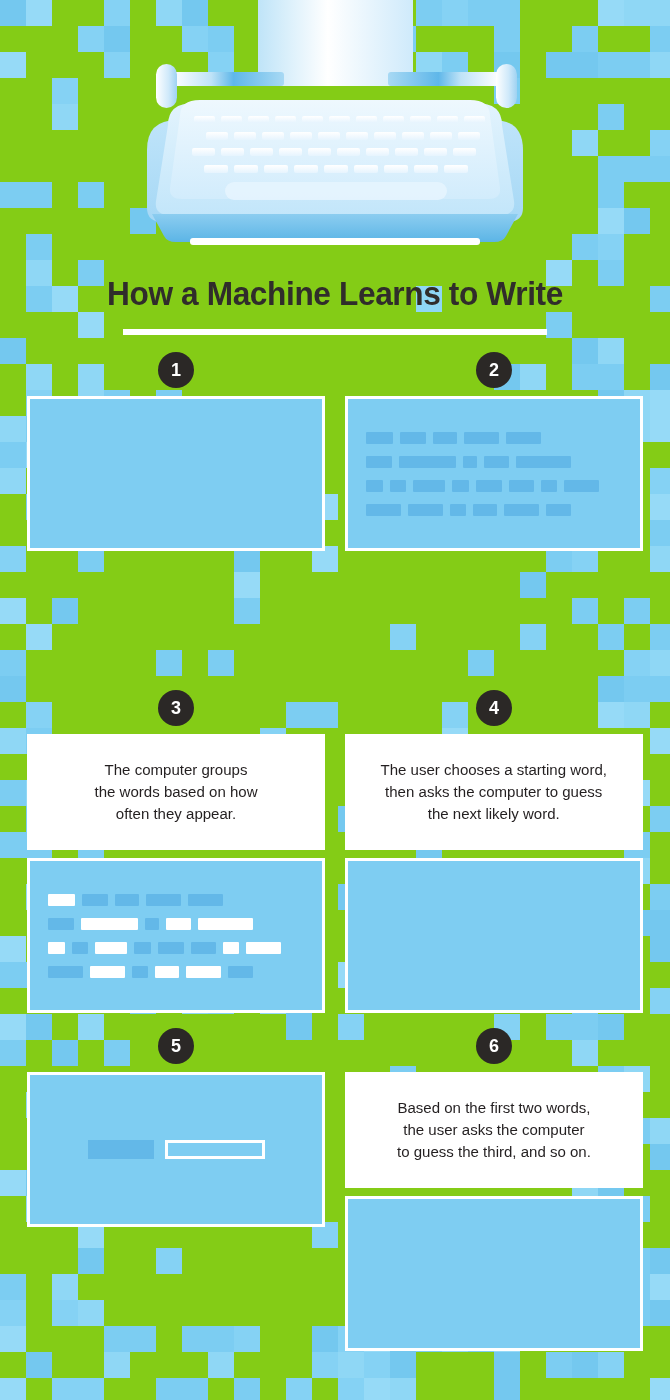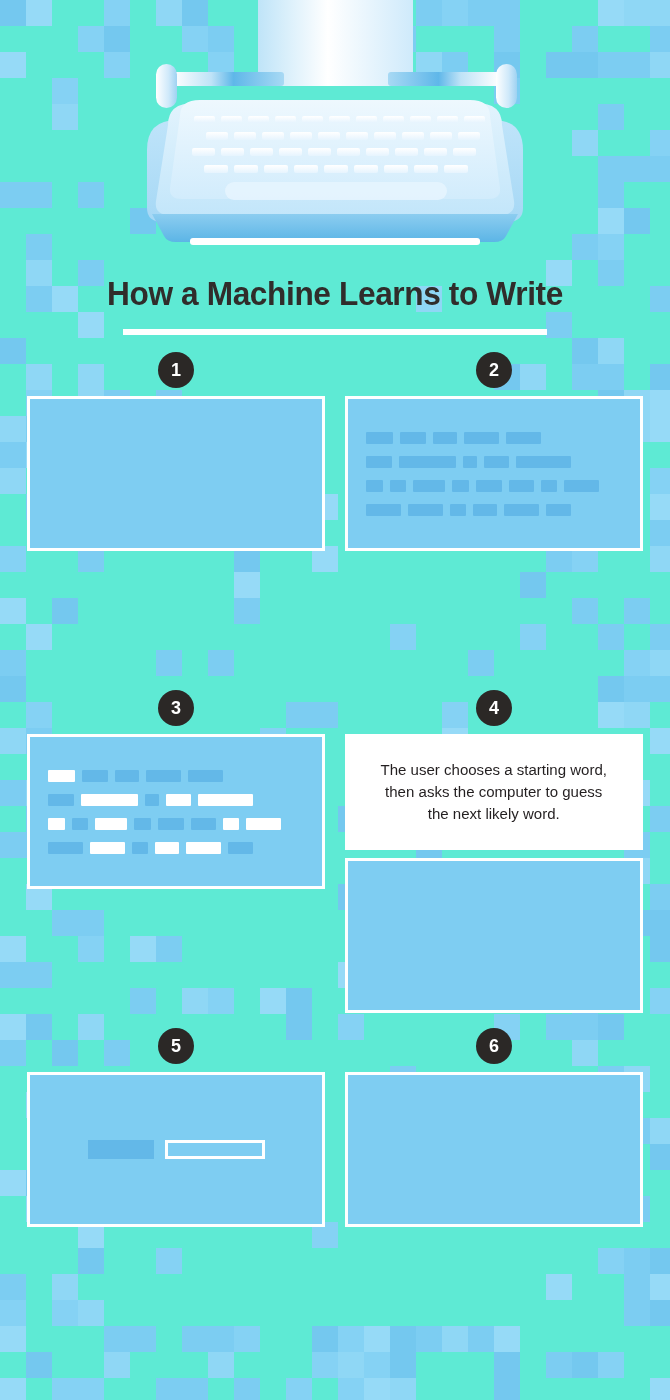--- a/index.html
+++ b/index.html
@@ -10,21 +10,21 @@
     height: 1400px;
     overflow: hidden;
     background: #7ccdf2;
     font-family: "Liberation Sans", sans-serif;
   }
 
   #page {
     position: relative;
     width: 670px;
     height: 1400px;
-    background: #5eead4;
+    background: #84cc16;
     overflow: hidden;
   }
 
   
   #mosaic {
     position: absolute;
     inset: 0;
     z-index: 0;
     pointer-events: none;
   }
@@ -645,20 +645,23 @@
                 <div class="wblk" style="width: 35px;"></div>
                 <div class="wblk" style="width: 25px;"></div>
               </div>
             </div>
           </div>
         </div>
       </div>
       <div class="step-row">
         <div class="step col-left">
           <div class="badge">3</div>
+          <div class="caption">
+            <p>The computer groups<br>the words based on how<br>often they appear.</p>
+          </div>
           <div class="panel">
             <div class="panel-inner">
               <div class="wrow">
                 <div class="wblk white" style="width: 27px;"></div>
                 <div class="wblk" style="width: 26px;"></div>
                 <div class="wblk" style="width: 24px;"></div>
                 <div class="wblk" style="width: 35px;"></div>
                 <div class="wblk" style="width: 35px;"></div>
               </div>
               <div class="wrow">
@@ -702,18 +705,21 @@
           <div class="badge">5</div>
           <div class="panel">
             <div class="panel-pair">
               <div class="blk-fill"></div>
               <div class="blk-outline"></div>
             </div>
           </div>
         </div>
         <div class="step col-right">
           <div class="badge">6</div>
+          <div class="caption">
+            <p>Based on the first two words,<br>the user asks the computer<br>to guess the third, and so on.</p>
+          </div>
           <div class="panel"></div>
         </div>
       </div>
     </div>
 
 </div>
 
 </body></html>

